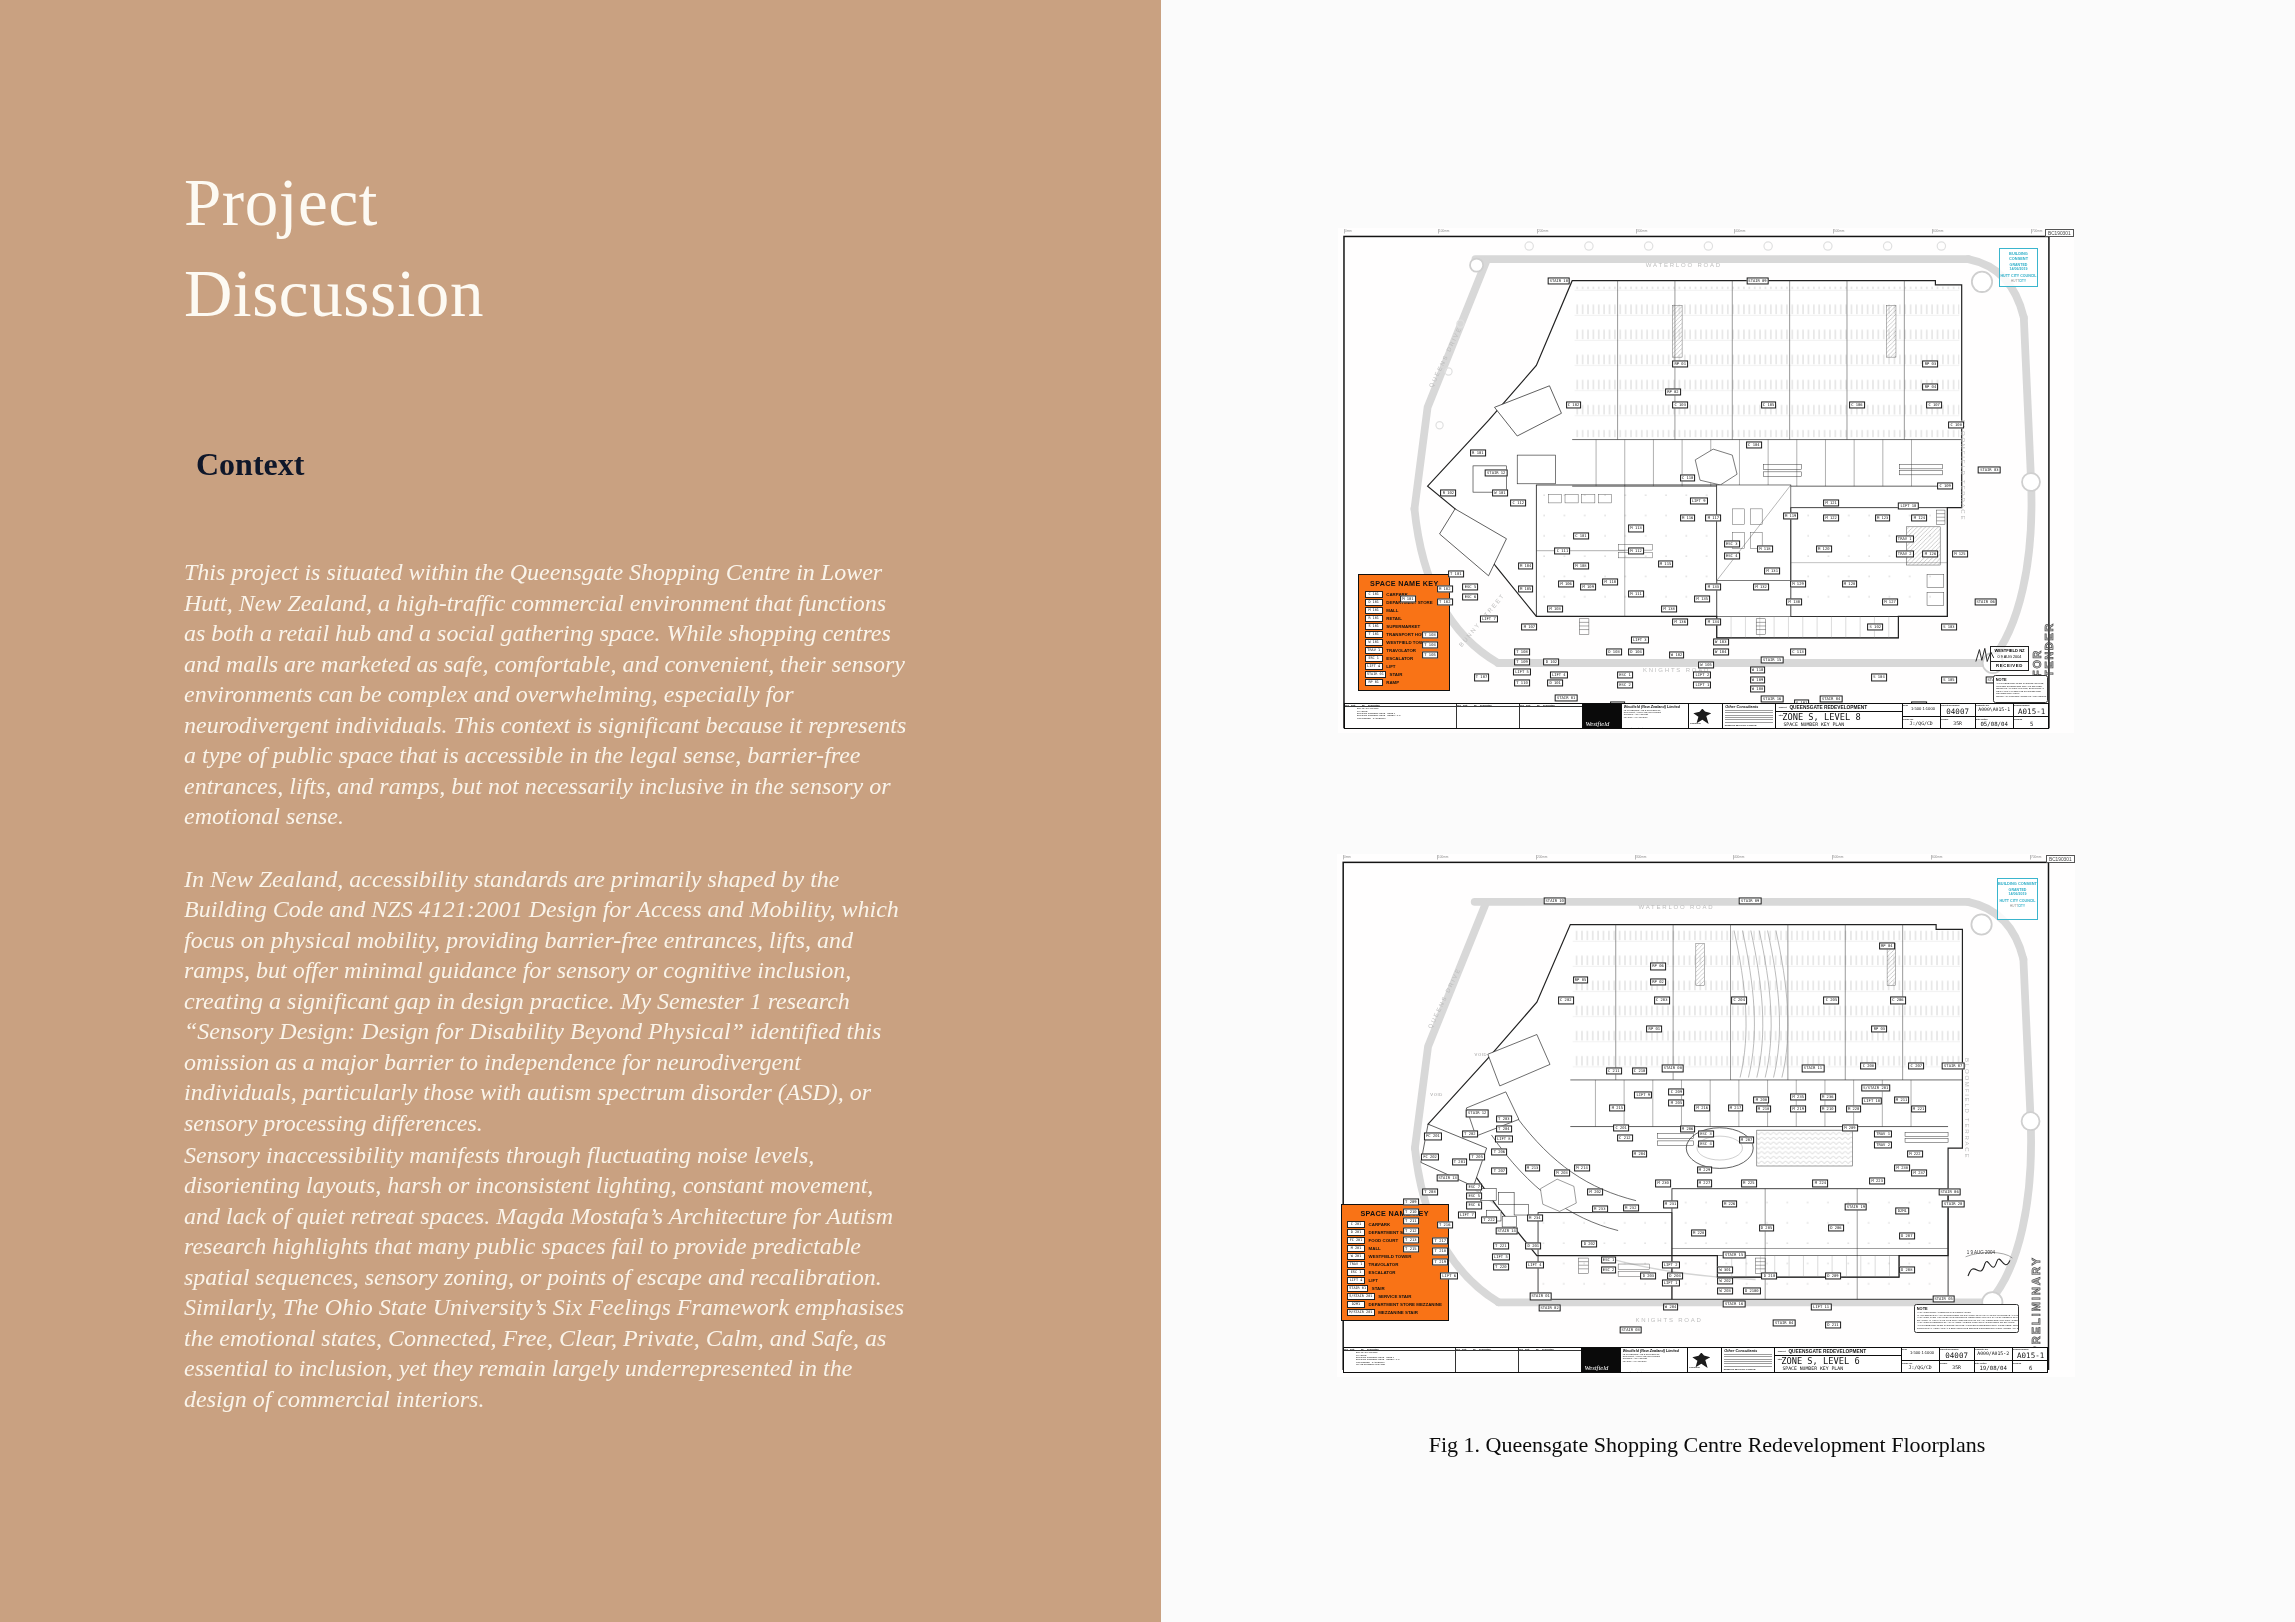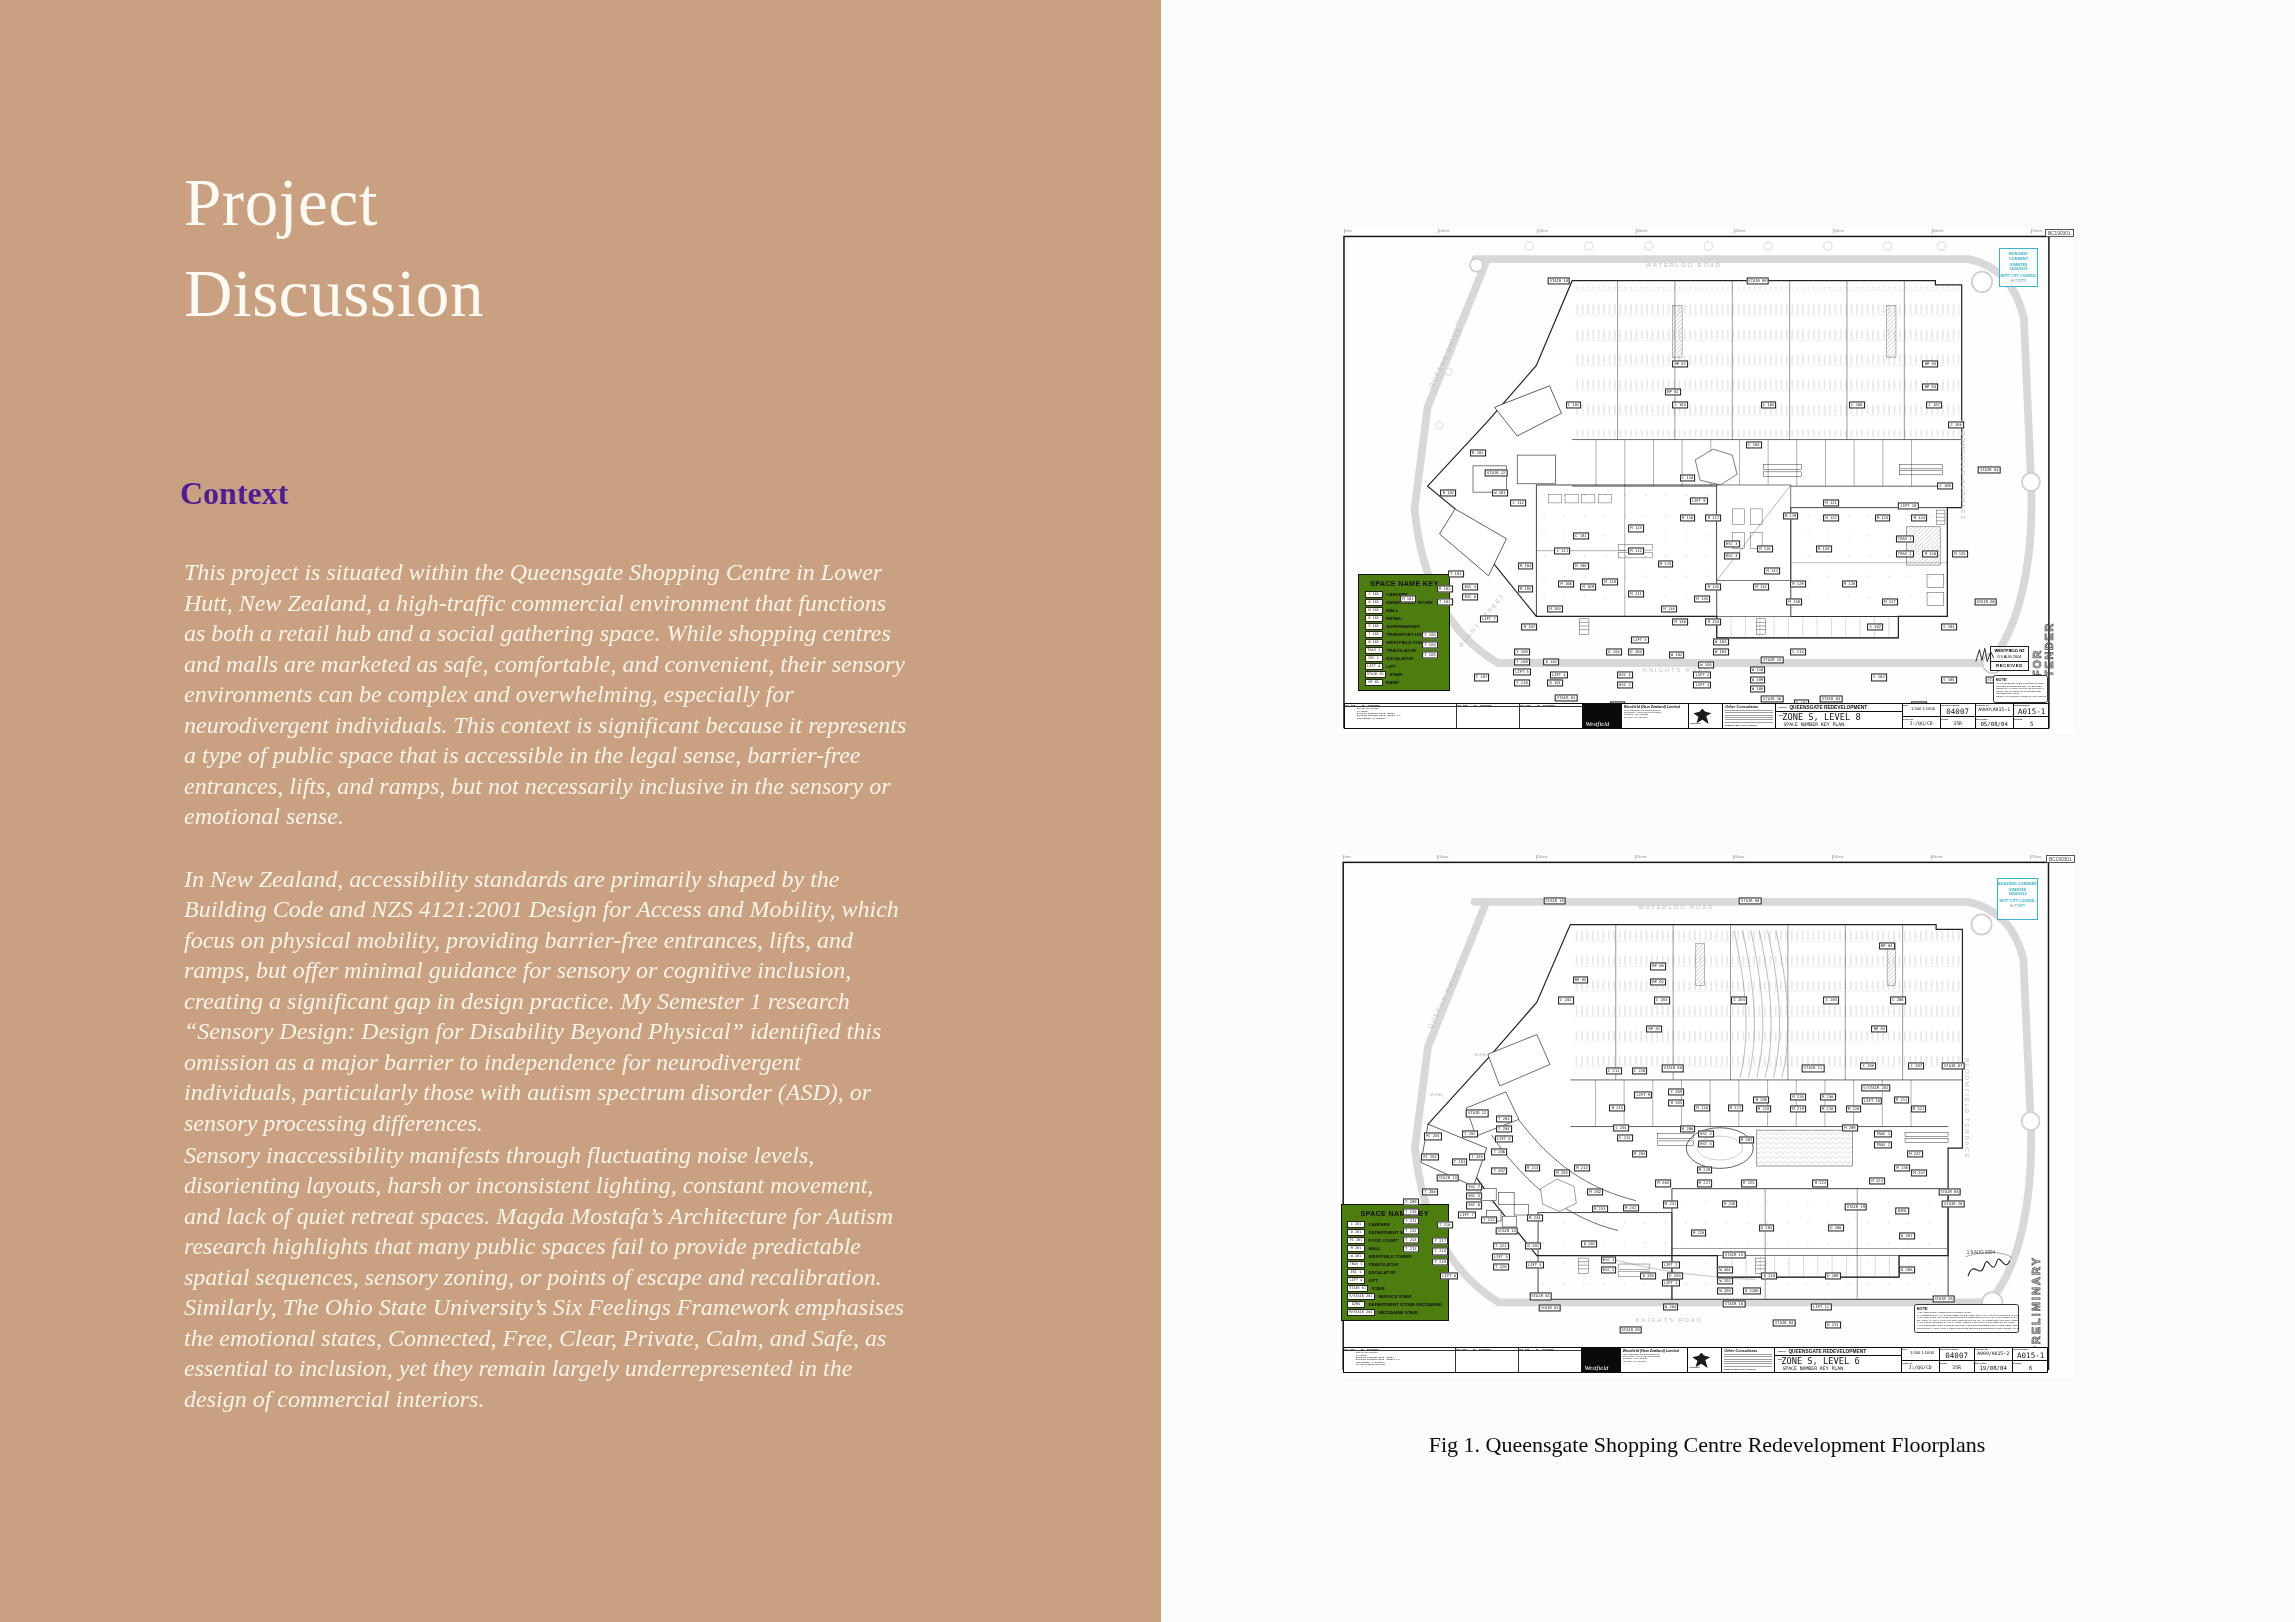--- a/index.html
+++ b/index.html
@@ -3,21 +3,21 @@
 <meta charset="utf-8">
 <style>
   * { box-sizing: border-box; margin: 0; padding: 0; }
   html,body { width: 2295px; height: 1623px; }
   body { background:#fbfbfb; font-family:"Liberation Serif", serif; position:relative; overflow:hidden; }
 
   
   .left-panel { position:absolute; left:0; top:0; width:1161px; height:1623px; background:#c9a181; }
   .page-title { position:absolute; left:184px; top:157px; font-size:67px; line-height:91px;
                 color:#fdfaf3; white-space:pre-line; font-weight:400; letter-spacing:0.6px; }
-  .page-subtitle { position:absolute; left:180px; top:446px; font-size:32px; color:#4c1d95;margin-top:29px; }
+  .page-subtitle { position:absolute; left:196px; top:446px; font-size:32px; color:#0f172a; }
   .body-text { position:absolute; left:184px; top:557px; width:885px; color:#faf4ea;
                font-size:24px; line-height:30.5px; }
   .body-text p { white-space:pre-line;font-style:italic; }
   .body-text p.gap { margin-bottom:32px; }
   .body-text p.tight { margin-bottom:1.8px; }
 
   
   .sheet { position:absolute; background:#fffefe; font-family:"Liberation Sans", sans-serif; }
   #sheet1 { left:1338px; top:228px;  width:736px; height:505px; }
   #sheet2 { left:1337px; top:854px; width:738px; height:523px; }
@@ -40,21 +40,21 @@
   .consent .c4 { font-size:3.6px;  font-weight:bold; margin-top:2.4px; }
   .consent .c5 { font-size:3px;  color:#8a8a8a; margin-top:1.2px; }
   .consent .c5 b { color:#3ab5cd; }
 
   .side-label { position:absolute; writing-mode:vertical-rl; transform:rotate(180deg);
                 font-weight:bold; font-family:"Liberation Sans",sans-serif;
                 color:rgba(80,80,80,.25); -webkit-text-stroke:0.7px #4c4c4c; letter-spacing:1.8px; }
   #sheet1 .side-label { left:693px; top:386px; font-size:10.8px; height:63px; }
   #sheet2 .side-label { left:693px; top:410px; font-size:11.4px; height:90px; }
 
-  .legend { position:absolute; border:0.8px solid #111; background:#4d7c0f; padding:3.6px 3px 3px 3px; }
+  .legend { position:absolute; border:0.8px solid #111; background:#f97316; padding:3.6px 3px 3px 3px; }
   #sheet1 .legend { left:20.3px; top:346px; width:92px; }
   #sheet2 .legend { left:3.6px;  top:350px; width:108px; }
   .legend-title { font-size:7.2px; font-weight:bold; text-align:center; letter-spacing:0.3px;
                   color:#111; margin-bottom:3px; }
   .legend-row { display:flex; align-items:center; height:8px; }
   .legend-chip { display:inline-block; min-width:18px; text-align:center; border:0.5px solid #222;
                  font-size:3.5px; font-family:"DejaVu Sans Mono",monospace; color:#111;
                  padding:0 1.2px; line-height:4.8px; margin:0 3.6px 0 2.4px; background:#fff; }
   .legend-label { font-size:4.4px; font-weight:bold; color:#111; white-space:nowrap; }
 

